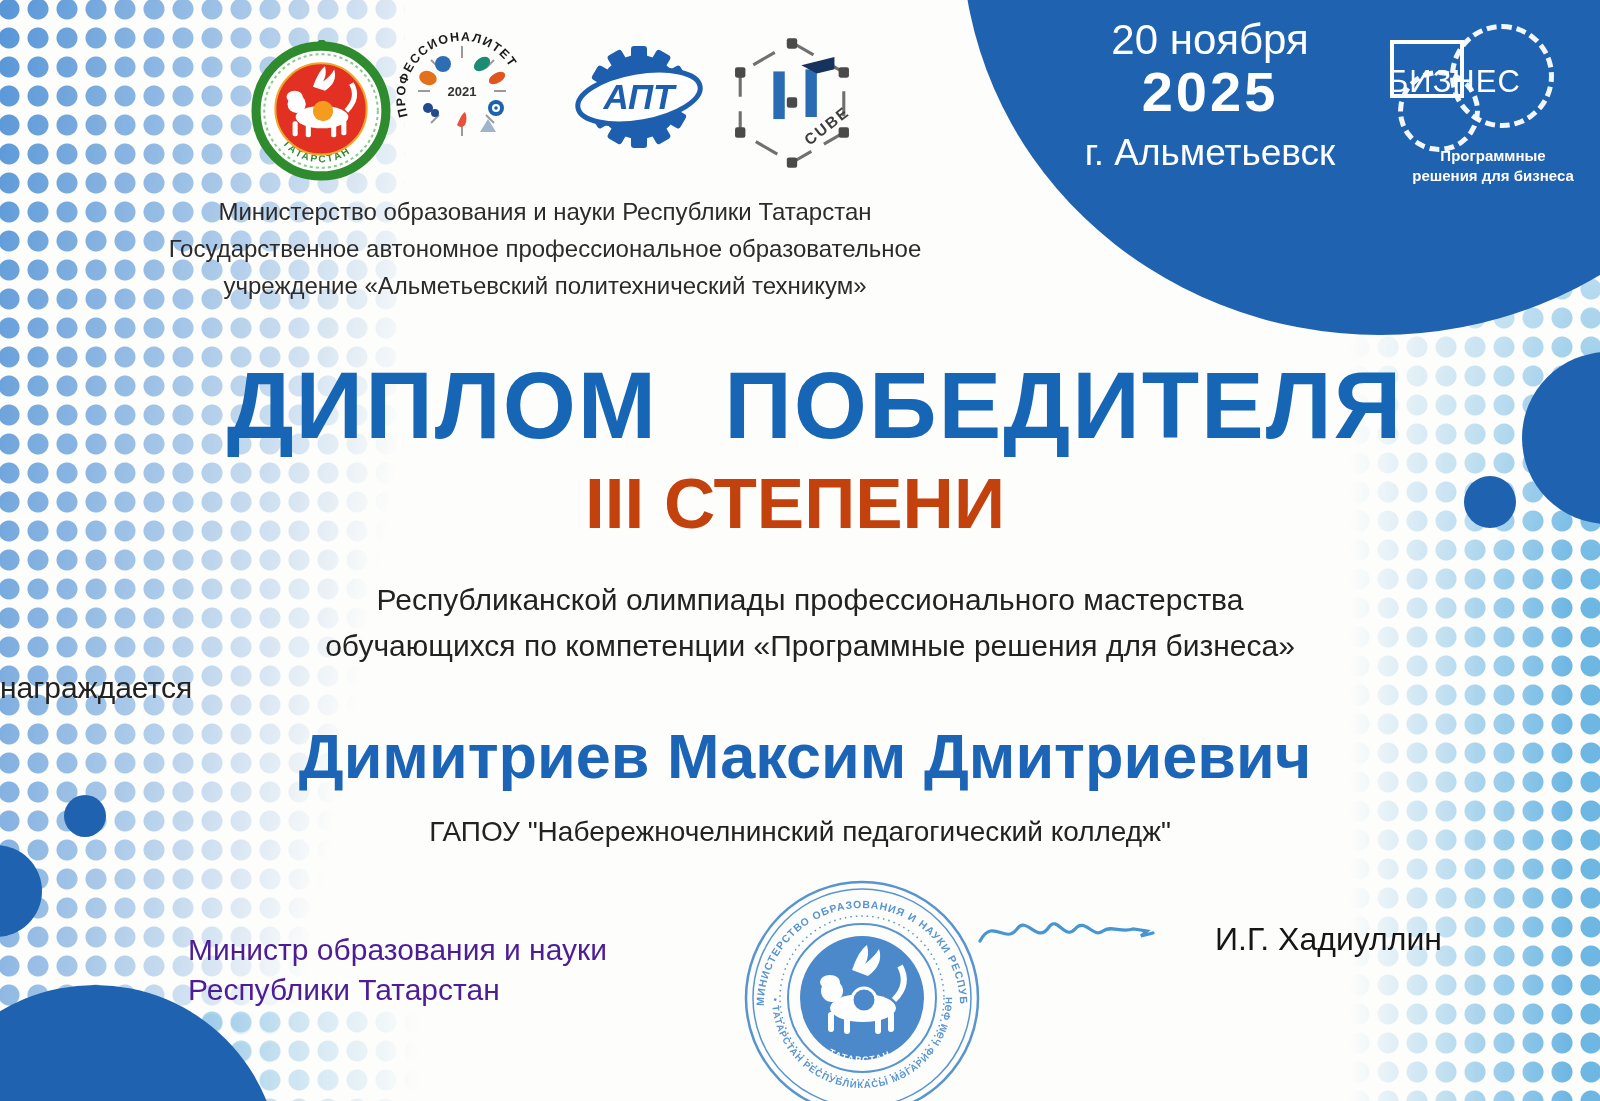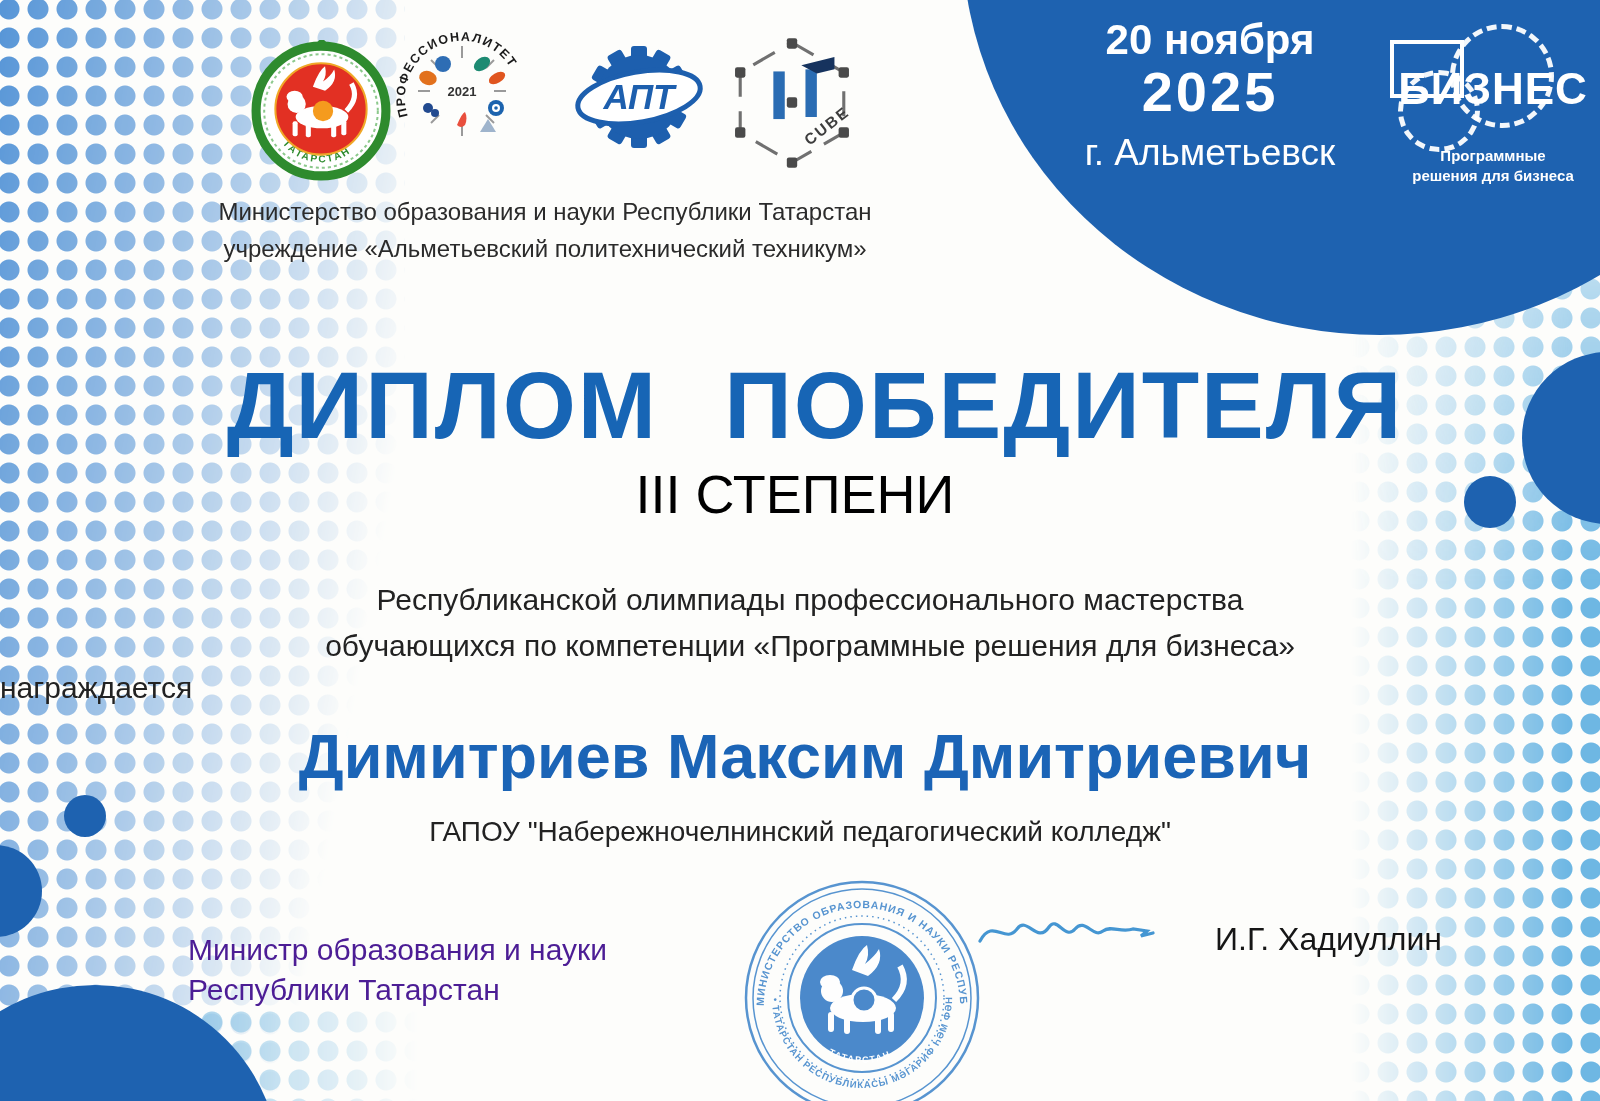--- a/index.html
+++ b/index.html
@@ -42,36 +42,36 @@
   .circle-bottomleft{left:-90px;top:985px;width:370px;height:370px;}
   .circle-leftedge{left:-50px;top:845px;width:92px;height:92px;}
   .circle-leftsmall{left:64px;top:795px;width:42px;height:42px;}
   .circle-righthalf{left:1522px;top:352px;width:172px;height:172px;}
   .circle-rightsmall{left:1464px;top:476px;width:52px;height:52px;}
 
   
   .ministry{left:100px;top:193px;width:890px;text-align:center;font-size:24px;line-height:1.55;color:#2b2b2b;}
 
   .badge-text{left:1030px;top:16px;width:360px;text-align:center;color:#fff;}
-  .badge-date{font-size:42px;font-weight:700;line-height:1.15;}
+  .badge-date{font-size:42px;font-weight:400;line-height:1.15;}
   .badge-year{font-size:56px;font-weight:700;line-height:1.0;letter-spacing:3px;}
   .badge-city{font-size:37px;font-weight:400;margin-top:12px;}
 
   .biz-logo{left:1388px;top:24px;width:210px;height:175px;color:#fff;}
   .biz-gear{position:absolute;border:5px dashed rgba(255,255,255,.95);border-radius:50%;}
   .biz-gear1{left:62px;top:0;width:94px;height:94px;}
   .biz-gear2{left:10px;top:46px;width:72px;height:72px;}
   .biz-frame{position:absolute;left:2px;top:16px;width:66px;height:50px;border:4px solid #fff;}
-  .biz-title{position:absolute;left:0;top:40px;width:100%;text-align:center;font-size:44px;font-weight:700;letter-spacing:1px;}
+  .biz-title{position:absolute;left:0;top:40px;width:100%;text-align:left;font-size:31px;font-weight:400;letter-spacing:1px;}
   .biz-sub{position:absolute;left:0;top:122px;width:100%;text-align:center;font-size:15px;font-weight:700;line-height:1.3;}
 
   
   .title{left:0;top:352px;width:1630px;text-align:center;font-size:94px;font-weight:700;
          color:#1765b5;letter-spacing:2px;word-spacing:38px;}
-  .degree{left:0;top:463px;width:1590px;text-align:center;font-size:54px;font-weight:400;color:#000000;}
+  .degree{left:0;top:463px;width:1590px;text-align:center;font-size:71px;font-weight:700;color:#c2410c;}
   .body-line1{left:0;top:583px;width:1620px;text-align:center;font-size:30px;color:#222;}
   .body-line2{left:0;top:629px;width:1620px;text-align:center;font-size:30px;color:#222;}
   .award-word{left:0;top:671px;width:1580px;text-align:left;font-size:30px;color:#222;}
   .recipient-name{left:0;top:720px;width:1610px;text-align:center;font-size:63px;font-weight:700;color:#1b64b6;}
   .institution{left:0;top:816px;width:1600px;text-align:center;font-size:28px;color:#222;}
 
   
   .minister{left:188px;top:930px;font-size:30px;line-height:1.32;color:#4c1d95;}
   .signer-name{left:1215px;top:921px;font-size:32px;color:#161616;}
   .stamp{left:742px;top:878px;width:240px;height:240px;opacity:.92;}
@@ -198,20 +198,21 @@
       </g>
       <rect x="57" y="40" width="11" height="46" fill="#2a6cb3"></rect>
       <rect x="88" y="38" width="11" height="46" fill="#2a6cb3"></rect>
       <polygon points="84,34 116,26 116,38 99,42" fill="#16335e"></polygon>
       <text x="92" y="112" transform="rotate(-38 92 112)" font-size="15" font-weight="bold" letter-spacing="2" fill="#3d3d3d">CUBE</text>
     </svg>
   </div>
 
   <div class="abs ministry">
     <div>Министерство образования и науки Республики Татарстан</div>
+    <div>Государственное автономное профессиональное образовательное</div>
     <div>учреждение «Альметьевский политехнический техникум»</div>
   </div>
 
   <div class="abs badge-text">
     <div class="badge-date">20 ноября</div>
     <div class="badge-year">2025</div>
     <div class="badge-city">г. Альметьевск</div>
   </div>
 
   <div class="abs biz-logo">

